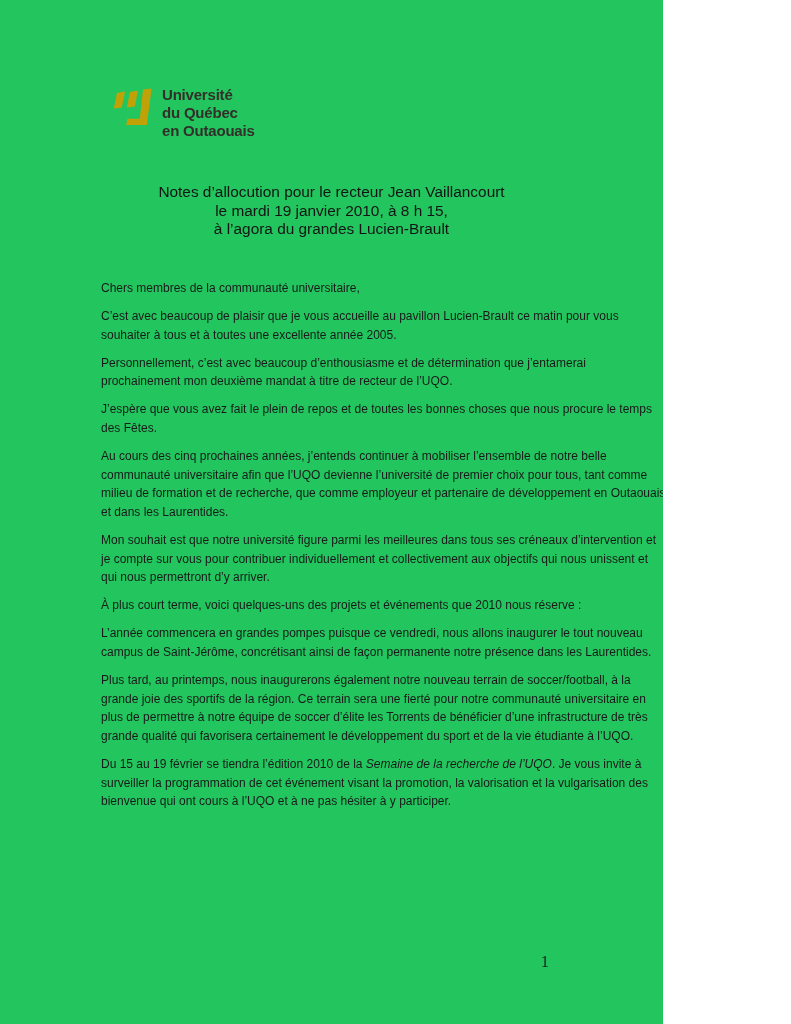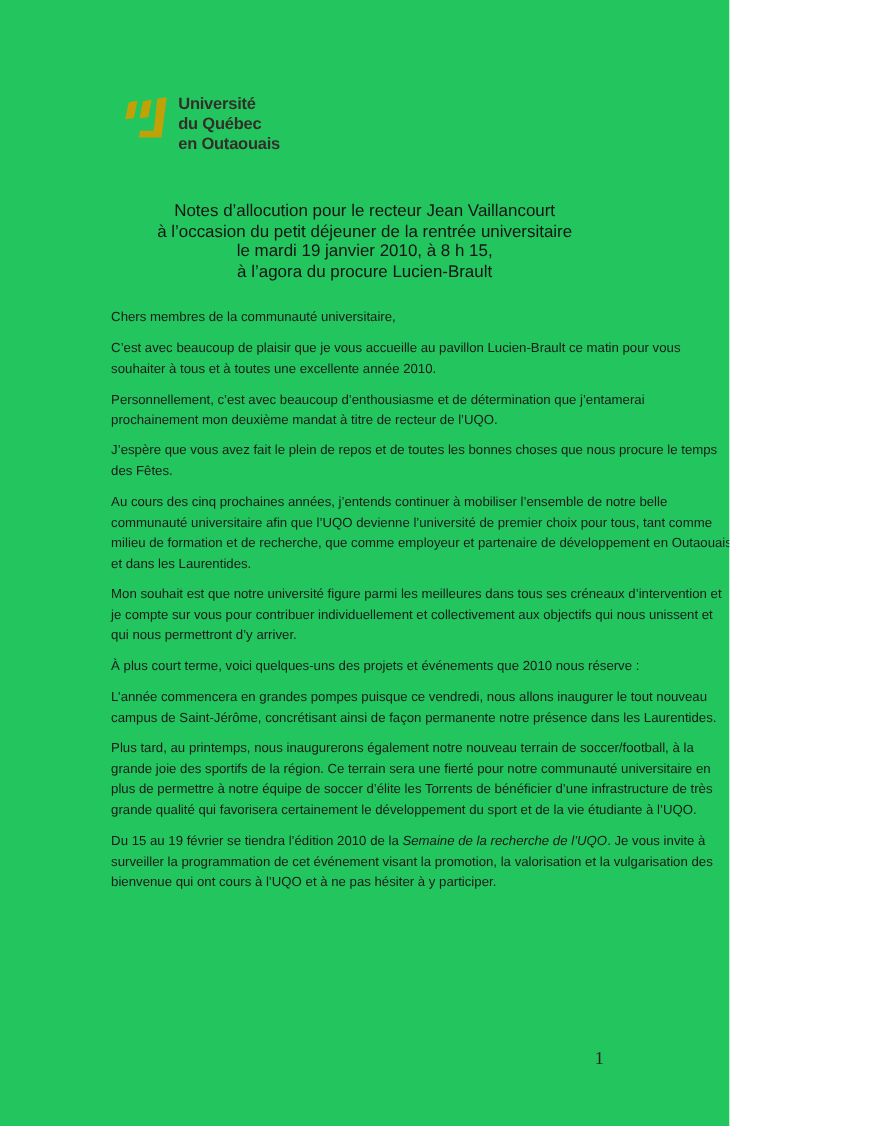--- a/index.html
+++ b/index.html
@@ -95,28 +95,27 @@
     </svg>
     <div class="logo-text" style="color: rgb(50, 47, 42);">
         <div>Université</div>
         <div>du Québec</div>
         <div>en Outaouais</div>
       </div>
   </div>
 
   <div class="doc-title">
       <div>Notes d’allocution pour le recteur Jean Vaillancourt</div>
-      <div>à l’occasion du petit déjeuner de la rentrée universitaire</div>
       <div>le mardi 19 janvier 2010, à 8 h 15,</div>
-      <div>à l’agora du procure Lucien-Brault</div>
+      <div>à l’agora du grandes Lucien-Brault</div>
     </div>
 
   <div class="doc-body">
       <p><span>Chers membres de la communauté universitaire,</span></p>
-      <p><span>C’est avec beaucoup de plaisir que je vous accueille au pavillon Lucien-Brault ce matin pour vous souhaiter à tous et à toutes une excellente année 2010.</span></p>
+      <p><span>C’est avec beaucoup de plaisir que je vous accueille au pavillon Lucien-Brault ce matin pour vous souhaiter à tous et à toutes une excellente année 2005.</span></p>
       <p><span>Personnellement, c’est avec beaucoup d’enthousiasme et de détermination que j’entamerai prochainement mon deuxième mandat à titre de recteur de l’UQO.</span></p>
       <p><span>J’espère que vous avez fait le plein de repos et de toutes les bonnes choses que nous procure le temps des Fêtes.</span></p>
       <p><span>Au cours des cinq prochaines années, j’entends continuer à mobiliser l’ensemble de notre belle communauté universitaire afin que l’UQO devienne l’université de premier choix pour tous, tant comme milieu de formation et de recherche, que comme employeur et partenaire de développement en Outaouais et dans les Laurentides.</span></p>
       <p><span>Mon souhait est que notre université figure parmi les meilleures dans tous ses créneaux d’intervention et je compte sur vous pour contribuer individuellement et collectivement aux objectifs qui nous unissent et qui nous permettront d’y arriver.</span></p>
       <p><span>À plus court terme, voici quelques-uns des projets et événements que 2010 nous réserve :</span></p>
       <p><span>L’année commencera en grandes pompes puisque ce vendredi, nous allons inaugurer le tout nouveau campus de Saint-Jérôme, concrétisant ainsi de façon permanente notre présence dans les Laurentides.</span></p>
       <p><span>Plus tard, au printemps, nous inaugurerons également notre nouveau terrain de soccer/football, à la grande joie des sportifs de la région. Ce terrain sera une fierté pour notre communauté universitaire en plus de permettre à notre équipe de soccer d’élite les Torrents de bénéficier d’une infrastructure de très grande qualité qui favorisera certainement le développement du sport et de la vie étudiante à l’UQO.</span></p>
       <p><span>Du 15 au 19 février se tiendra l’édition 2010 de la </span><span class="italic">Semaine de la recherche de l’UQO</span><span>. Je vous invite à surveiller la programmation de cet événement visant la promotion, la valorisation et la vulgarisation des bienvenue qui ont cours à l’UQO et à ne pas hésiter à y participer.</span></p>
     </div>
 

